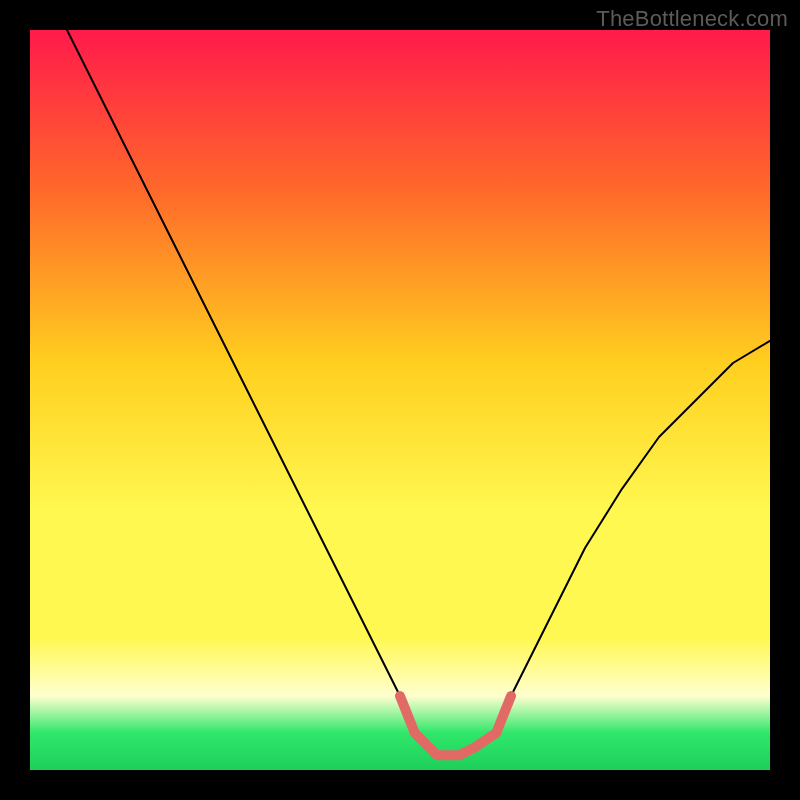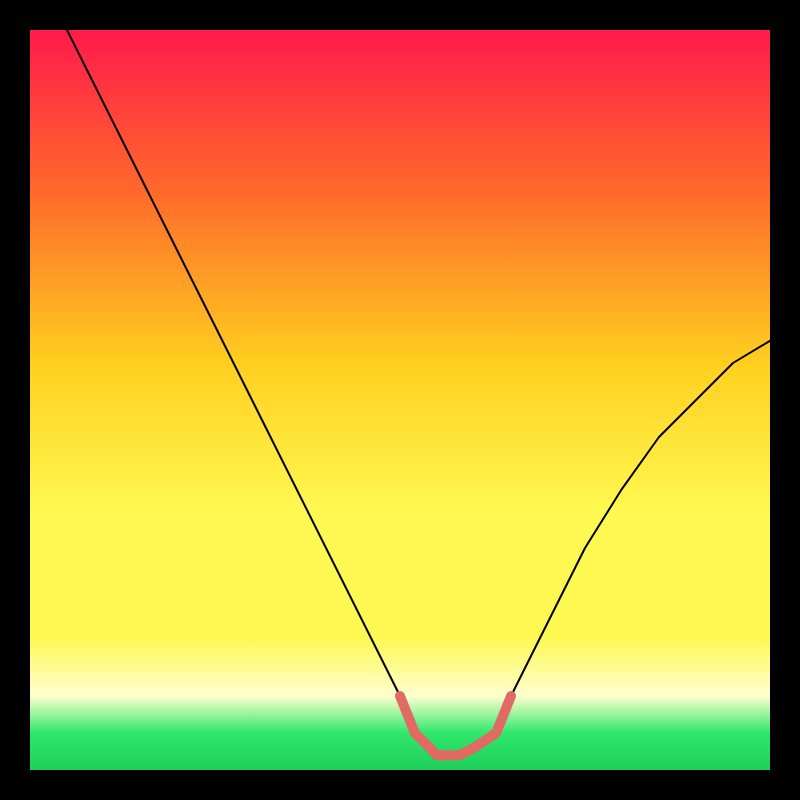--- a/index.html
+++ b/index.html
@@ -39,20 +39,21 @@
     display: block;
     width: 740px;
     height: 740px;
   }
 </style>
 </head>
 <body>
 
 <div class="frame">
 
+  <div class="watermark">TheBottleneck.com</div>
 
   <div class="plot-area">
     <svg id="chart-svg" viewBox="0 0 740 740" preserveAspectRatio="none">
       <defs>
         <linearGradient id="bg-grad" x1="0" y1="0" x2="0" y2="1">
           <stop id="g0" offset="0%" stop-color="#ff1a4b"></stop>
           <stop id="g1" offset="22%" stop-color="#ff6a2a"></stop>
           <stop id="g2" offset="45%" stop-color="#ffcf1f"></stop>
           <stop id="g3" offset="65%" stop-color="#fff850"></stop>
           <stop id="g4" offset="82%" stop-color="#fff850"></stop>

